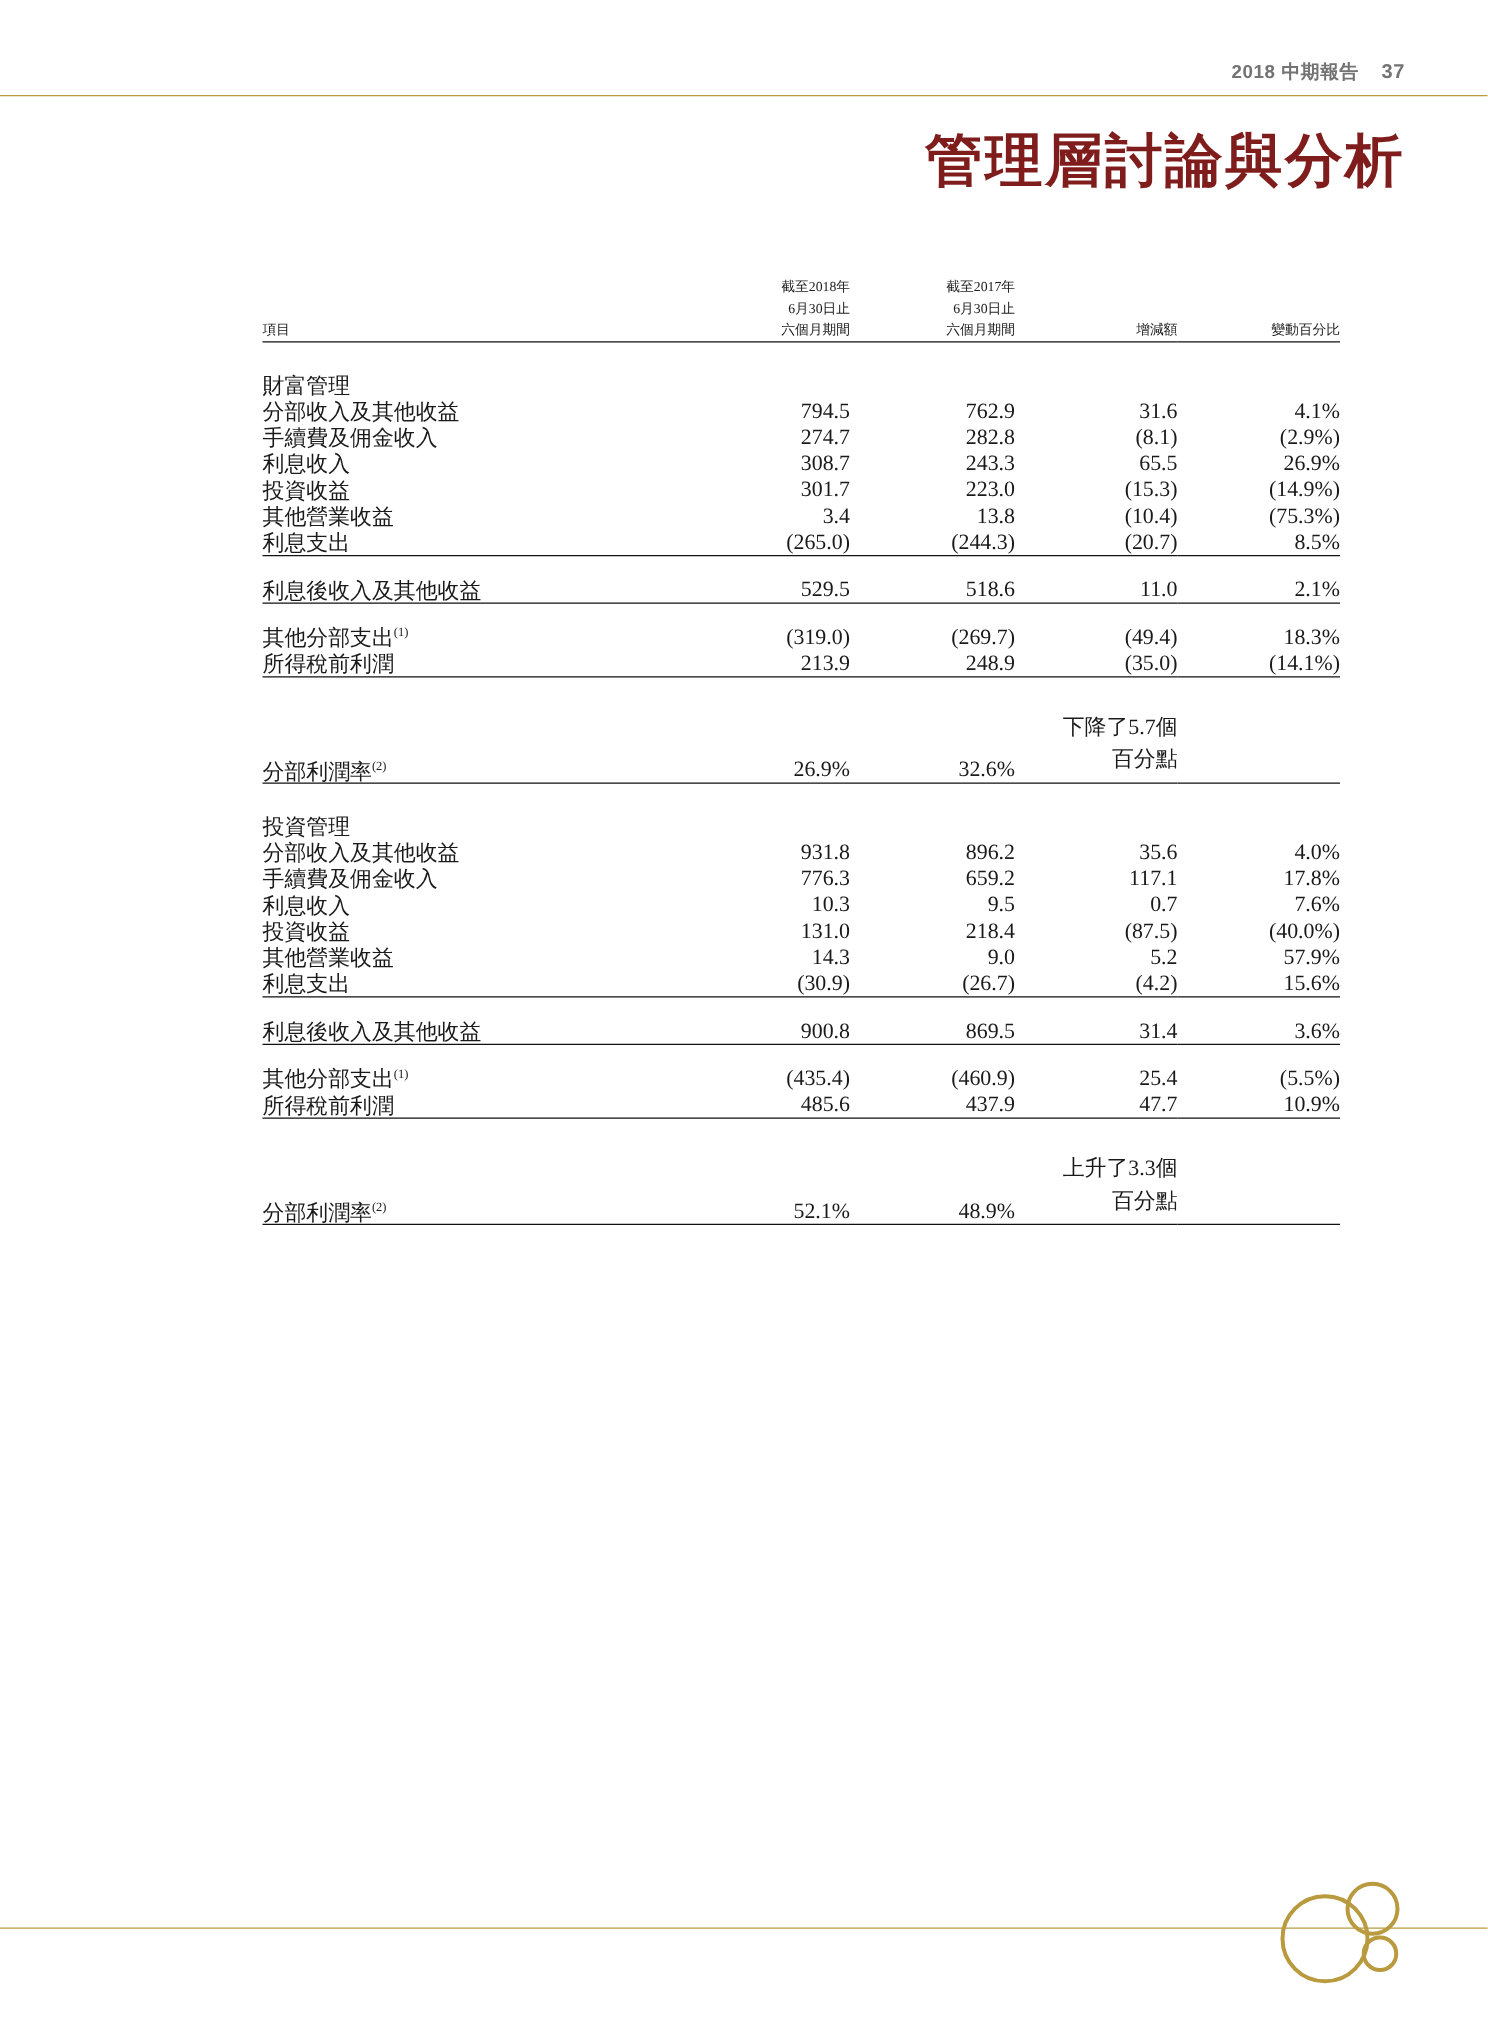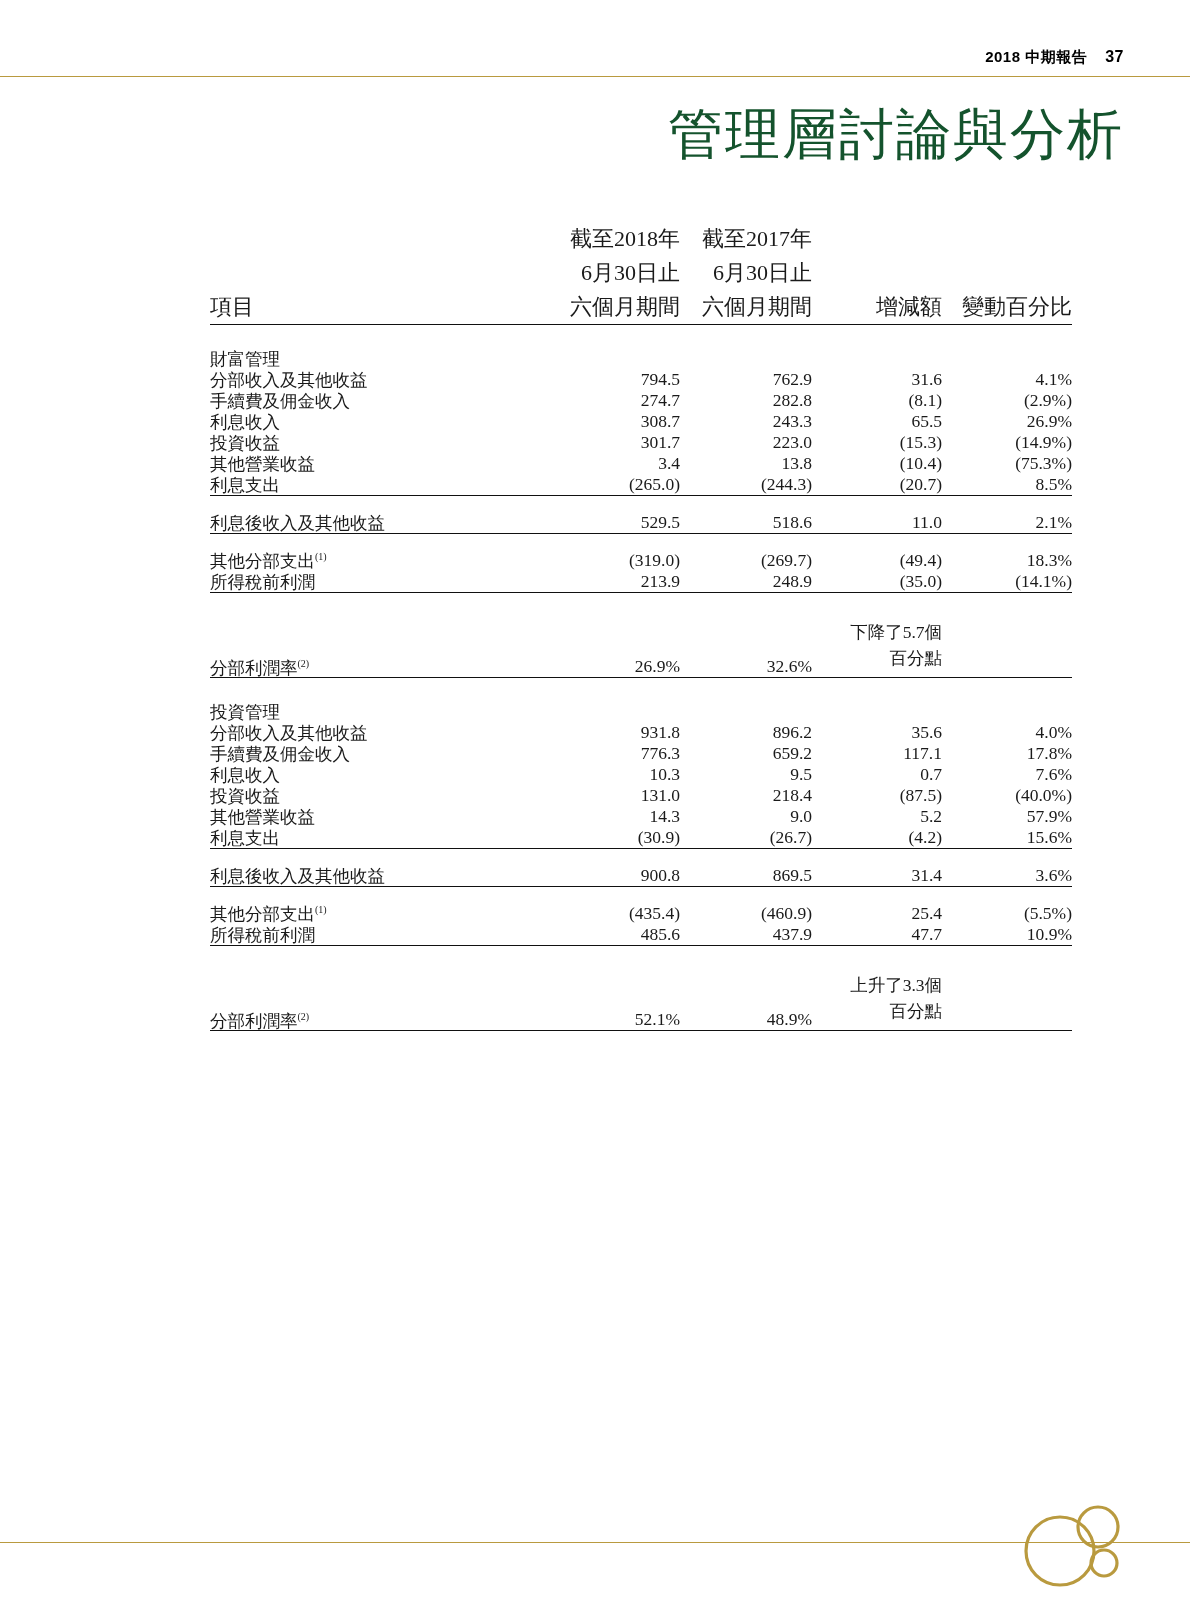--- a/index.html
+++ b/index.html
@@ -28,36 +28,36 @@
     height: 1px;
     background: #b99a3f;
   }
   .header-meta {
     position: absolute;
     right: 66px;
     top: 48px;
     font-family: "Liberation Sans", sans-serif;
     font-size: 15px;
     letter-spacing: 0.5px;
-    color: #000000;
+    color: #737373;
     font-weight: bold;
     white-space: nowrap;
   }
   .header-meta .pagenum {
     margin-left: 18px;
     font-size: 16px;
   }
   .doc-title {
     position: absolute;
     right: 66px;
     top: 98px;
-    font-size: 55px;
-    font-weight: normal;
+    font-size: 46px;
+    font-weight: bold;
     letter-spacing: 2px;
-    color: #14532d;
+    color: #7f1d1d;
     white-space: nowrap;
   }
 
   
   .tbl-wrap {
     position: absolute;
     left: 210px;
     top: 222px;
     width: 862px;
   }
@@ -74,21 +74,21 @@
   
   col.c-item   { width: 330px; }
   col.c-num    { width: 140px; }
   col.c-num2   { width: 132px; }
   col.c-chg    { width: 130px; }
   col.c-pct    { width: 130px; }
 
   th.hd {
     text-align: right;
     font-weight: bold;
-    font-size: 22px;
+    font-size: 11px;
     line-height: 1.55;
     padding-bottom: 6px;
     white-space: nowrap;
   }
   th.hd.left { text-align: left; }
   th.hd .stk { display: block; }
 
   tr.headrow > th { border-bottom: 1.6px solid #111; }
 
   td.item {

